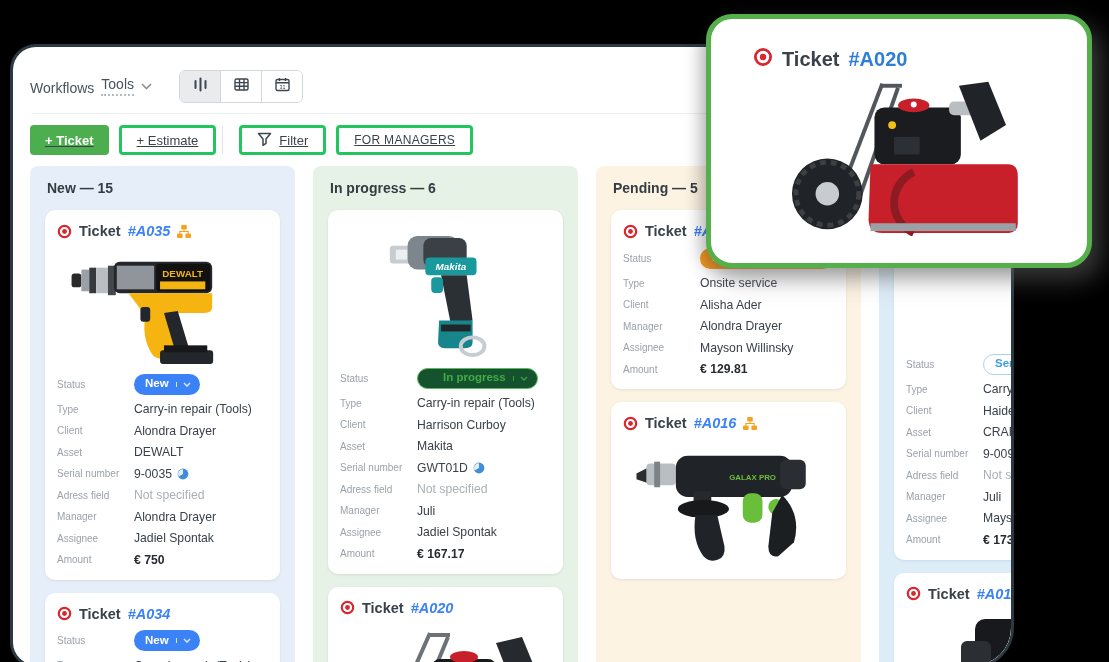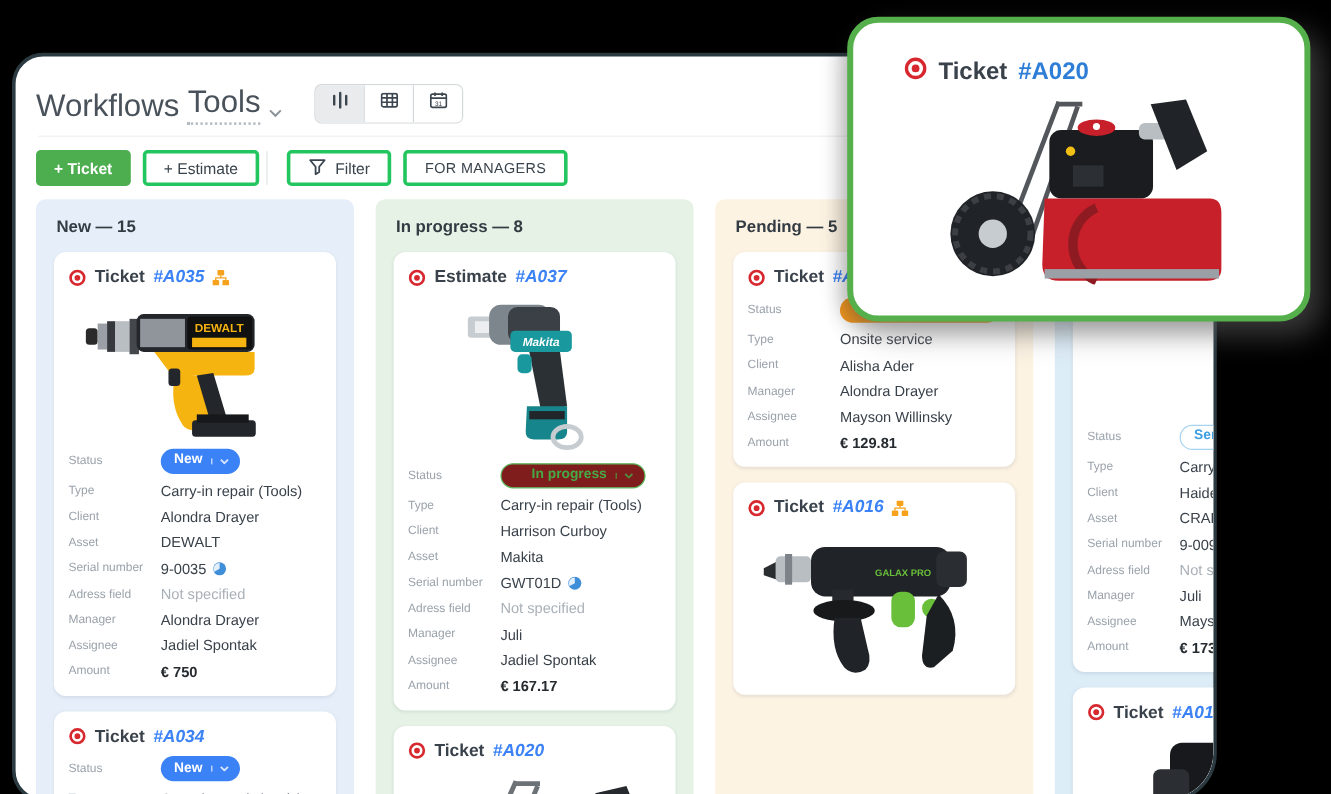--- a/index.html
+++ b/index.html
@@ -3,29 +3,29 @@
 <meta charset="utf-8">
 <style>
   html,body{margin:0;padding:0;background:#000;}
   .stage{position:relative;width:1109px;height:662px;background:#000;overflow:hidden;
          font-family:"Liberation Sans",sans-serif;color:#39414a;}
   
   .window{position:absolute;left:10px;top:44px;width:1004px;height:624px;background:#fff;
           border:3px solid #2b3940;border-radius:26px 26px 40px 26px;overflow:hidden;box-sizing:border-box;}
   .win-inner{padding-left:17px;}
   .hrow{display:flex;align-items:center;margin-top:22px;height:34px;}
-  .title{font-size:26px;color:#49525a;display:flex;align-items:flex-end;}
+  .title{font-size:14px;color:#49525a;display:flex;align-items:flex-end;}
   .title .t2{margin-left:7px;border-bottom:2px dotted #b3bac0;padding-bottom:2px;}
   .title .tchev{margin:0 0 6px 7px;display:flex;}
   .views{display:flex;margin-left:27px;border:1px solid #d3d8db;border-radius:6px;overflow:hidden;background:#fff;}
   .vbtn{width:40px;height:31px;display:flex;align-items:center;justify-content:center;border-left:1px solid #d3d8db;background:#fff;cursor:pointer;}
   .vbtn:first-child{border-left:none;}
   .vbtn.active{background:#e9ebec;}
   .divider-h{height:1px;background:#edf0f2;margin:10px 2px 0 2px;width:976px;}
-  .toolbar{display:flex;align-items:center;margin-top:11px;height:30px;}
+  .toolbar{display:flex;align-items:center;margin-top:11px;height:30px;text-decoration:underline;}
   .btn{height:30px;display:inline-flex;align-items:center;gap:7px;padding:0 15px;border-radius:4px;
        font-size:13px;box-sizing:border-box;cursor:pointer;}
   .btn-green{background:#4cae4f;color:#fff;font-weight:bold;}
   .btn-white{background:#fff;border:3px solid #22c55e;color:#39434c;}
   .mr10{margin-right:10px;}
   .vdiv{width:1px;height:28px;background:#e0e4e7;margin:0 16px 0 6px;}
   .caps{font-size:12px;letter-spacing:.3px;justify-content:flex-end;}
   
   .board{display:flex;gap:18px;margin-top:11px;align-items:flex-start;}
   .column{width:265px;flex:none;border-radius:8px;padding:14px 15px;min-height:545px;box-sizing:border-box;}
@@ -38,21 +38,21 @@
   .flabel{width:77px;flex:none;font-size:10px;color:#9aa2ab;}
   .fval{font-size:12.2px;color:#39414a;white-space:nowrap;}
   .fval.muted{color:#a9b0b7;}
   .fval.bold{font-weight:bold;color:#262b30;}
   .ic{display:inline-flex;align-items:center;}
   .ic.copy{margin-left:5px;cursor:pointer;}
   .pill{display:inline-flex;align-items:center;height:21px;padding:0 9px 0 11px;border-radius:12px;
         font-size:11.5px;font-weight:bold;line-height:1;cursor:pointer;box-sizing:border-box;}
   .pill-caret{display:flex;align-items:center;padding-left:6px;margin-left:7px;border-left:1px solid currentColor;opacity:.8;}
   .pill-blue-filled{background:#3b82f6;color:#fff;}
-  .pill-green-outline{background:#7f1d1d;color:#45ab45;border:1.5px solid #5cb85c;padding-left:25px;}
+  .pill-green-outline{background:#14532d;color:#45ab45;border:1.5px solid #5cb85c;padding-left:25px;}
   .pill-orange-filled{background:#f79a1f;color:#fff;}
   .pill-blue-outline{background:#fff;color:#3d9ee0;border:1.5px solid #a5d3f0;}
   
   .overlay{position:absolute;left:706px;top:14px;width:386px;height:254px;background:#fff;
            border:5px solid #55b04b;border-radius:26px;box-sizing:border-box;z-index:10;
            box-shadow:10px 12px 24px rgba(125,125,125,.45),-4px 6px 18px rgba(0,0,0,.3);}
   .ov-title{display:flex;align-items:center;gap:9px;margin:28px 0 0 42px;font-size:20px;font-weight:bold;color:#39414a;}
   .ov-num{color:#2e7ed8;}
   .ov-img{display:flex;justify-content:center;margin-top:2px;}
 </style>
@@ -247,32 +247,22 @@
                   </span>
                 </span>
               </div>
               <div class="frow">
                 <span class="flabel">Type</span>
                 <span class="fval">Carry-in repair (Tools)</span>
               </div>
             </div>
           </div>
           <div class="column" style="background: rgb(229, 242, 229);">
-            <div class="col-title">In progress — 8</div>
-            <div class="card">
-              <div class="ctitle">
-                <span class="ic">
-                  <svg width="15" height="15" viewBox="0 0 15 15">
-                    <circle cx="7.5" cy="7.5" r="5.7" fill="none" stroke="#d7282f" stroke-width="2.2"></circle>
-                    <circle cx="7.5" cy="7.5" r="2.4" fill="#d7282f"></circle>
-                  </svg>
-                </span>
-                <span>Estimate</span>
-                <span class="cnum">#A037</span>
-              </div>
+            <div class="col-title">In progress — 6</div>
+            <div class="card">
               <div class="card-img">
                 <svg width="170" height="130" viewBox="0 0 170 132">
     <rect x="28" y="16" width="22" height="18" rx="3" fill="#c7ccd1"></rect>
                   <rect x="34" y="20" width="12" height="10" fill="#eceeef"></rect>
     <rect x="46" y="6" width="52" height="34" rx="10" fill="#7e868d"></rect>
                   <rect x="62" y="8" width="44" height="30" rx="8" fill="#3a4045"></rect>
     <rect x="64" y="28" width="52" height="18" rx="4" fill="#19989e"></rect>
     <text x="90" y="41" font-size="10" font-style="italic" font-weight="bold" fill="#fff" text-anchor="middle" font-family="Liberation Sans,sans-serif">Makita</text>
     <path d="M80 46h26l6 46-22 4z" fill="#2b3034"></path>
     <rect x="70" y="48" width="12" height="16" rx="4" fill="#19989e"></rect>

